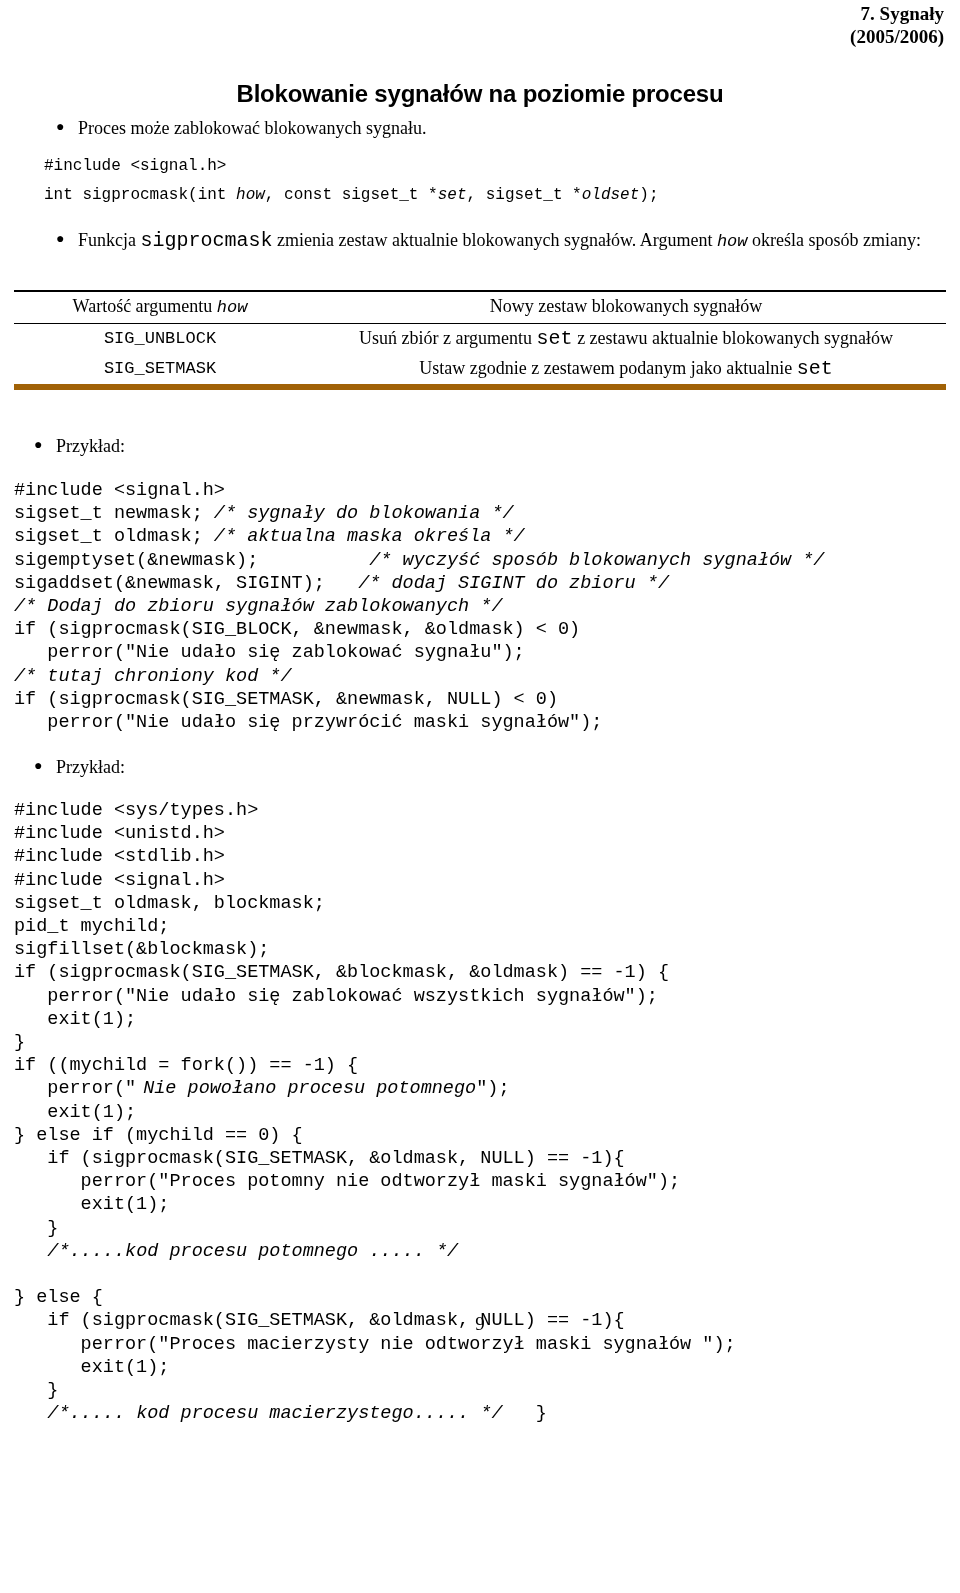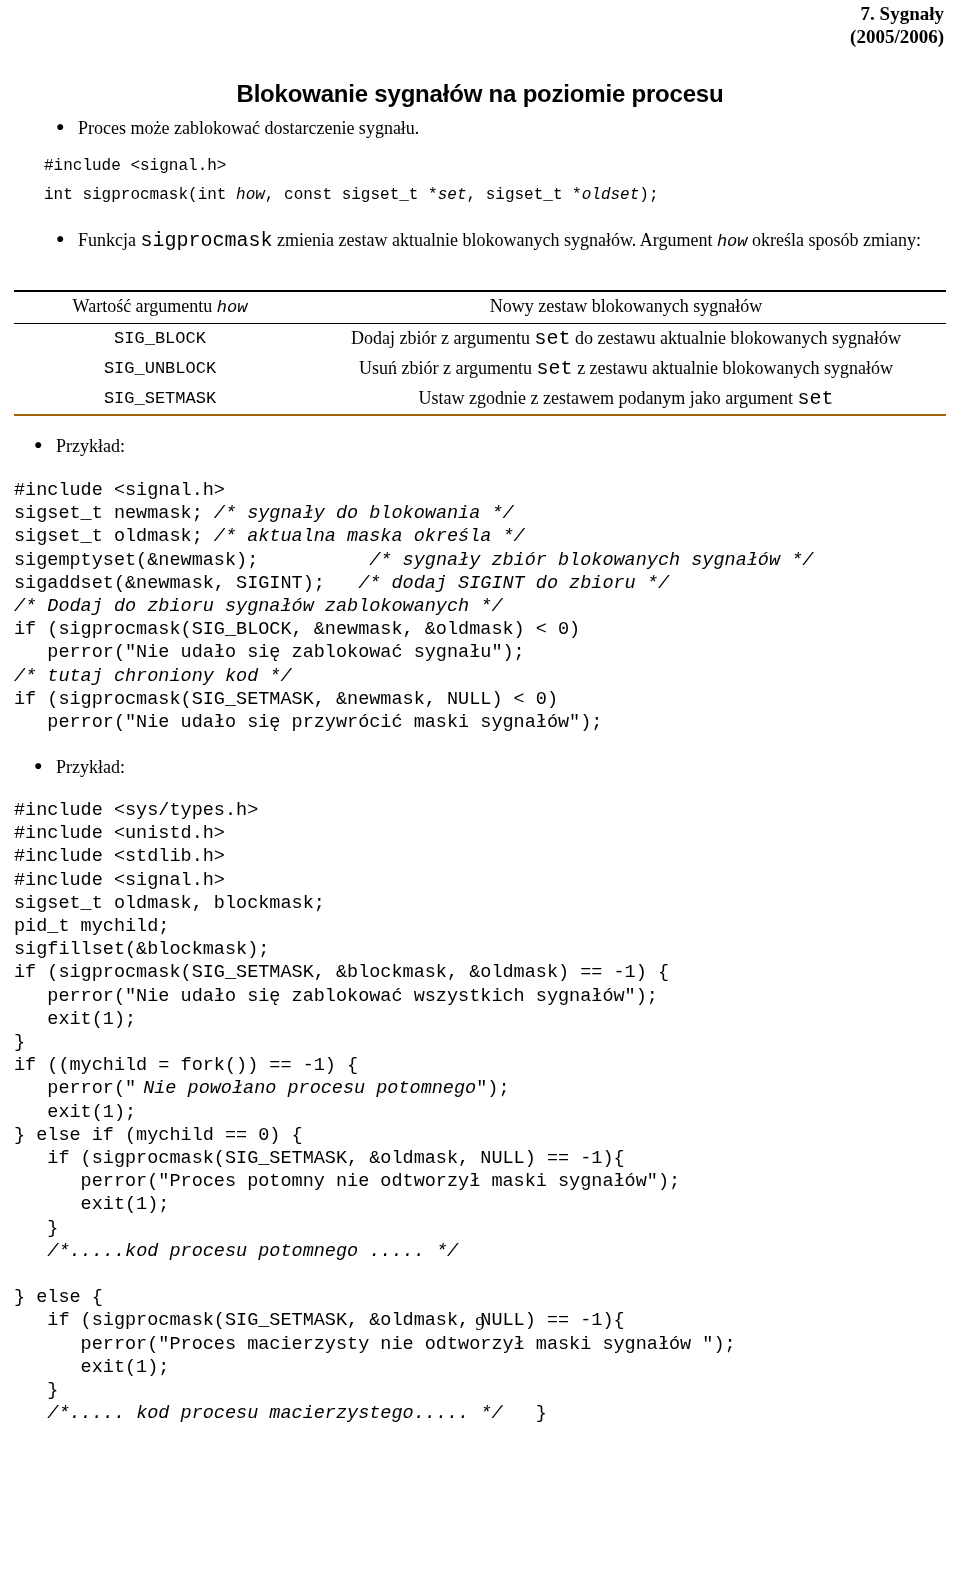--- a/index.html
+++ b/index.html
@@ -102,21 +102,21 @@
     vertical-align: top;
     text-align: center;
     font-weight: normal;
   }
   .how-table .col-a { width: 292px; }
   .how-table thead th {
     font-size: 18px;
     line-height: 25px;
   }
   .how-table thead tr { border-top: 2px solid #000; border-bottom: 1.5px solid #000; }
-  .how-table tbody tr:last-child { border-bottom: 2px solid #a16207; }
+  .how-table tbody tr:last-child { border-bottom: 6px solid #a16207; }
   .how-table tbody td {
     font-size: 18px;
     line-height: 25px;
   }
   .how-table tbody td.col-a {
     font-family: "Liberation Mono", "DejaVu Sans Mono", monospace;
     font-size: 17px;
   }
 
   
@@ -149,63 +149,59 @@
 
   <div class="header">
     <div class="line1">7. Sygnały</div>
     <div class="line2">(2005/2006)</div>
   </div>
 
   <div class="slide-title">Blokowanie sygnałów na poziomie procesu</div>
 
   <div class="bullet" style="top:116px; left:52px; width:880px;">
     <span class="dot">●</span>
-    <span class="btext">Proces może zablokować dostarczenie sygnału.</span>
+    <span class="btext">Proces może zablokować blokowanych sygnału.</span>
   </div>
 
   <div class="signature"><span>#include &lt;signal.h&gt;</span>
 <span><span>int sigprocmask(int </span><i>how</i><span>, const sigset_t *</span><i>set</i><span>, sigset_t *</span><i>oldset</i><span>);</span></span></div>
 
   <div class="bullet" style="top:228px; left:52px; width:896px;">
     <span class="dot">●</span>
     <span class="btext"><span>Funkcja </span><span class="mono">sigprocmask</span><span> zmienia zestaw aktualnie blokowanych sygnałów. Argument </span><span class="mono-i">how</span><span> określa sposób zmiany:</span></span>
   </div>
 
   <table class="how-table">
     <thead>
       <tr>
         <th class="col-a"><span>Wartość argumentu </span><span class="mono-i">how</span></th>
         <th class="col-b">Nowy zestaw blokowanych sygnałów</th>
       </tr>
     </thead>
     <tbody>
       <tr>
-        <td class="col-a">SIG_BLOCK</td>
-        <td class="col-b"><span>Dodaj zbiór z argumentu </span><span class="mono">set</span><span> do zestawu aktualnie blokowanych sygnałów</span></td>
-      </tr>
-      <tr>
         <td class="col-a">SIG_UNBLOCK</td>
         <td class="col-b"><span>Usuń zbiór z argumentu </span><span class="mono">set</span><span> z zestawu aktualnie blokowanych sygnałów</span></td>
       </tr>
       <tr>
         <td class="col-a">SIG_SETMASK</td>
-        <td class="col-b"><span>Ustaw zgodnie z zestawem podanym jako argument </span><span class="mono">set</span><span></span></td>
+        <td class="col-b"><span>Ustaw zgodnie z zestawem podanym jako aktualnie </span><span class="mono">set</span><span></span></td>
       </tr>
     </tbody>
   </table>
 
   <div class="bullet" style="top:434px; left:30px; width:400px;">
     <span class="dot">●</span>
     <span class="btext">Przykład:</span>
   </div>
 
   <div class="code" id="code1" style="top:479px;">#include &lt;signal.h&gt;
 sigset_t newmask; <span class="cmt">/* sygnały do blokowania */</span>
 sigset_t oldmask; <span class="cmt">/* aktualna maska określa */</span>
-sigemptyset(&amp;newmask);          <span class="cmt">/* sygnały zbiór blokowanych sygnałów */</span>
+sigemptyset(&amp;newmask);          <span class="cmt">/* wyczyść sposób blokowanych sygnałów */</span>
 sigaddset(&amp;newmask, SIGINT);   <span class="cmt">/* dodaj SIGINT do zbioru */</span>
 <span class="cmt">/* Dodaj do zbioru sygnałów zablokowanych */</span>
 if (sigprocmask(SIG_BLOCK, &amp;newmask, &amp;oldmask) &lt; 0)
    perror("Nie udało się zablokować sygnału");
 <span class="cmt">/* tutaj chroniony kod */</span>
 if (sigprocmask(SIG_SETMASK, &amp;newmask, NULL) &lt; 0)
    perror("Nie udało się przywrócić maski sygnałów");</div>
 
   <div class="bullet" style="top:755px; left:30px; width:400px;">
     <span class="dot">●</span>

